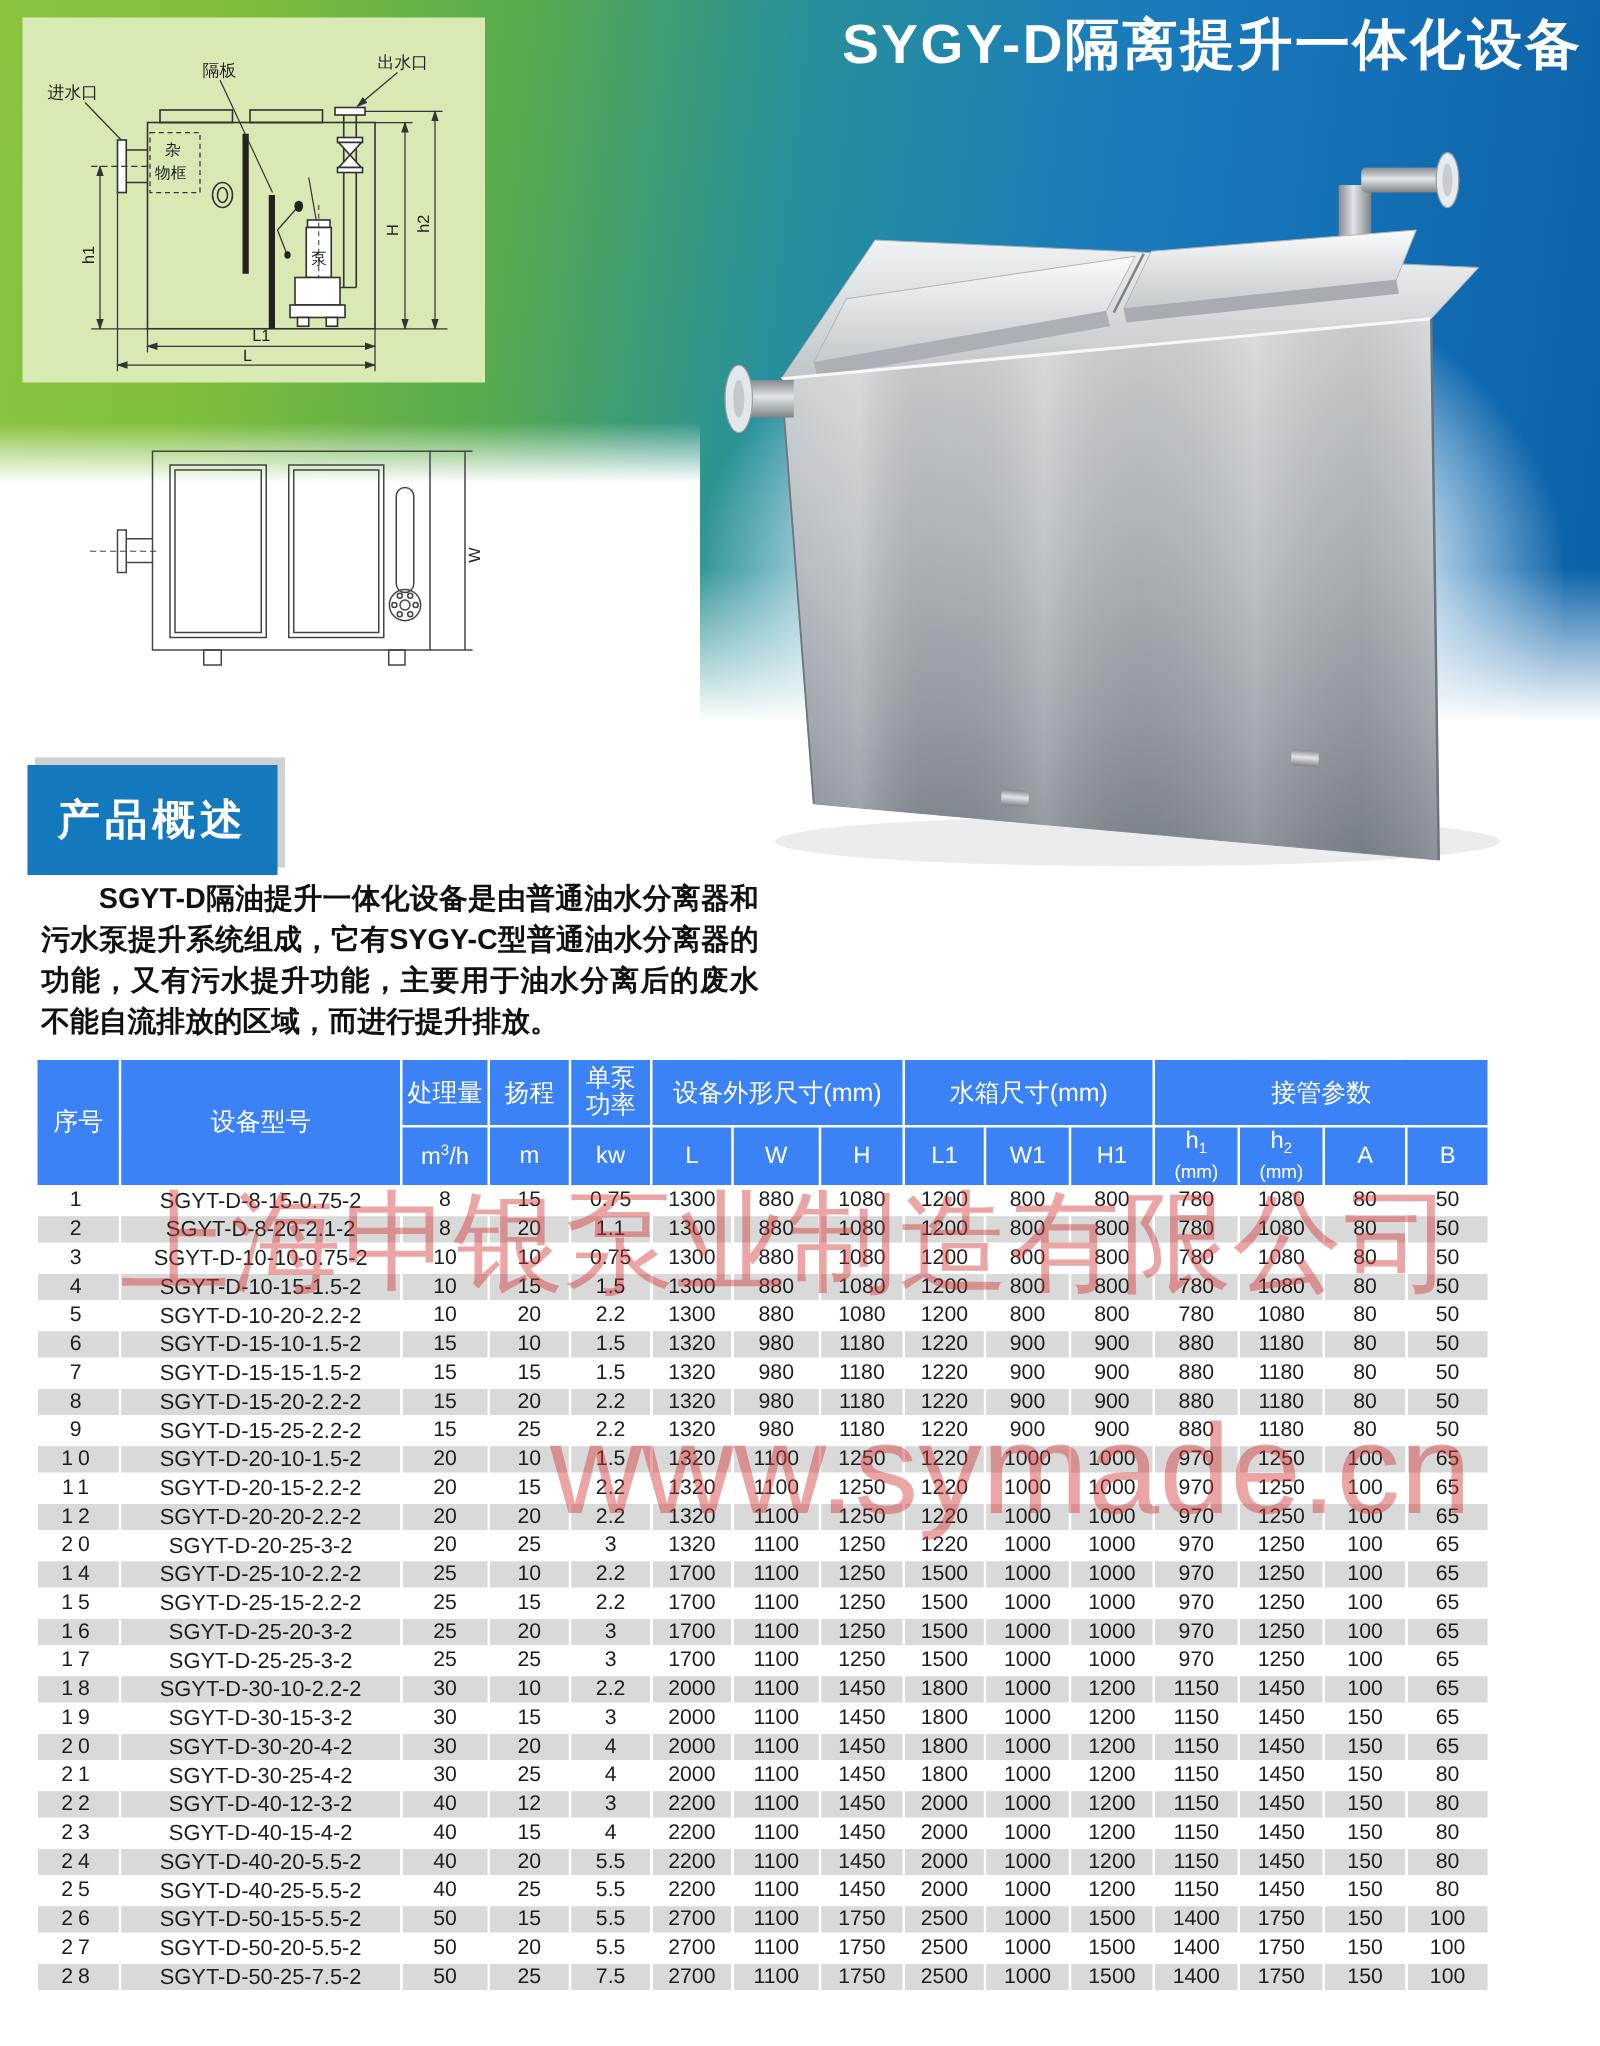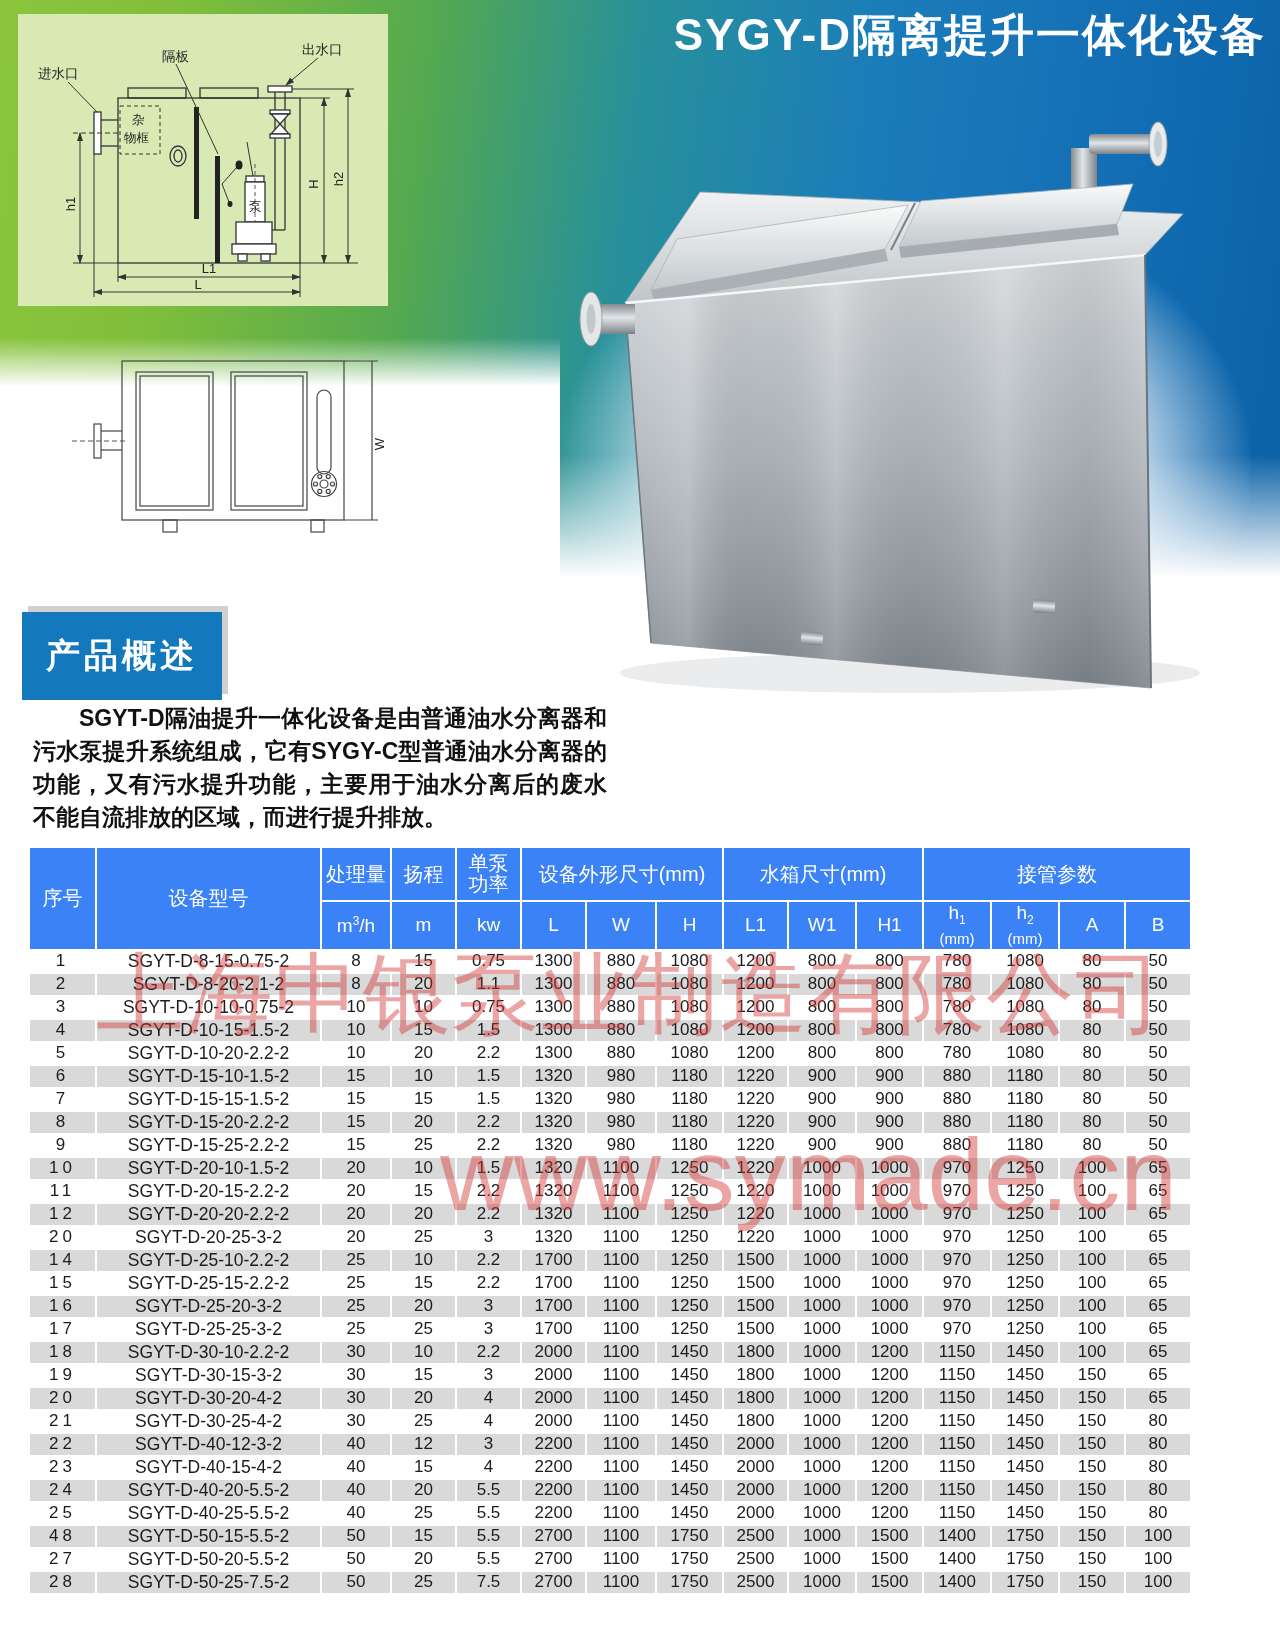--- a/index.html
+++ b/index.html
@@ -718,21 +718,21 @@
         <td class="val">1450</td>
         <td class="val">2000</td>
         <td class="val">1000</td>
         <td class="val">1200</td>
         <td class="val">1150</td>
         <td class="val">1450</td>
         <td class="val">150</td>
         <td class="val">80</td>
       </tr>
       <tr class="alt">
-        <td class="seq">48</td>
+        <td class="seq">26</td>
         <td class="model">SGYT-D-50-15-5.5-2</td>
         <td class="val">50</td>
         <td class="val">15</td>
         <td class="val">5.5</td>
         <td class="val">2700</td>
         <td class="val">1100</td>
         <td class="val">1750</td>
         <td class="val">2500</td>
         <td class="val">1000</td>
         <td class="val">1500</td>

